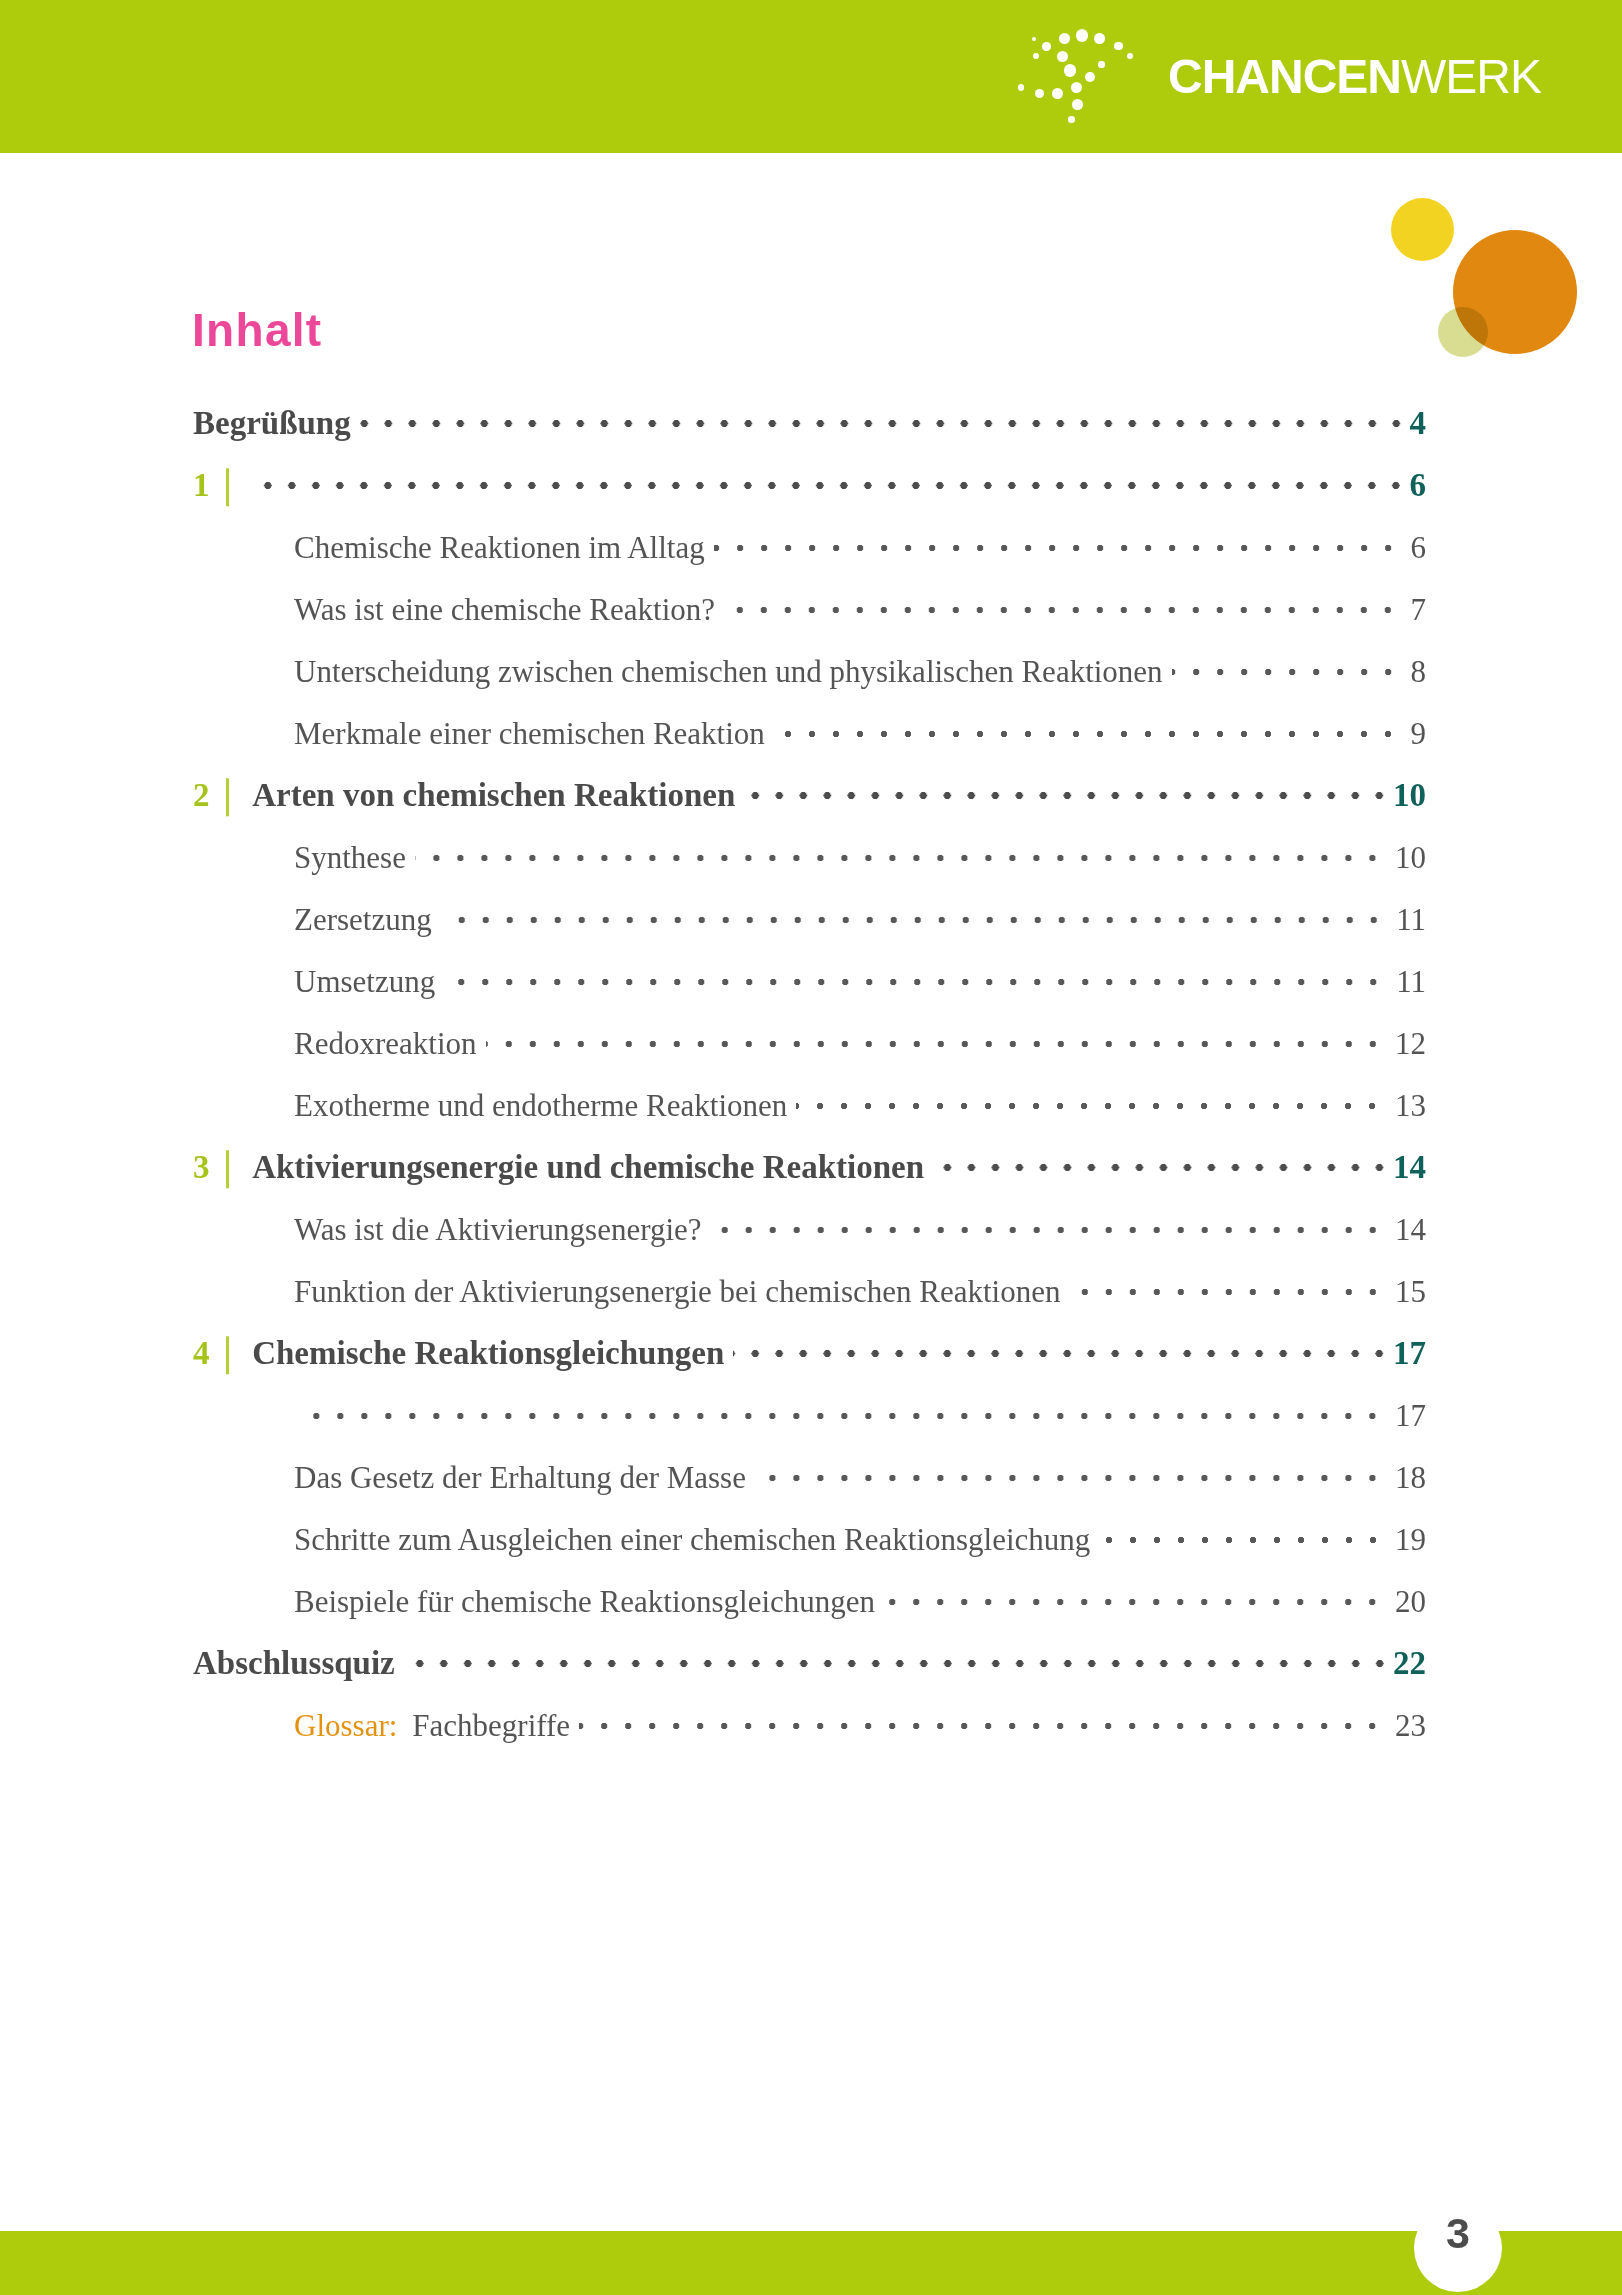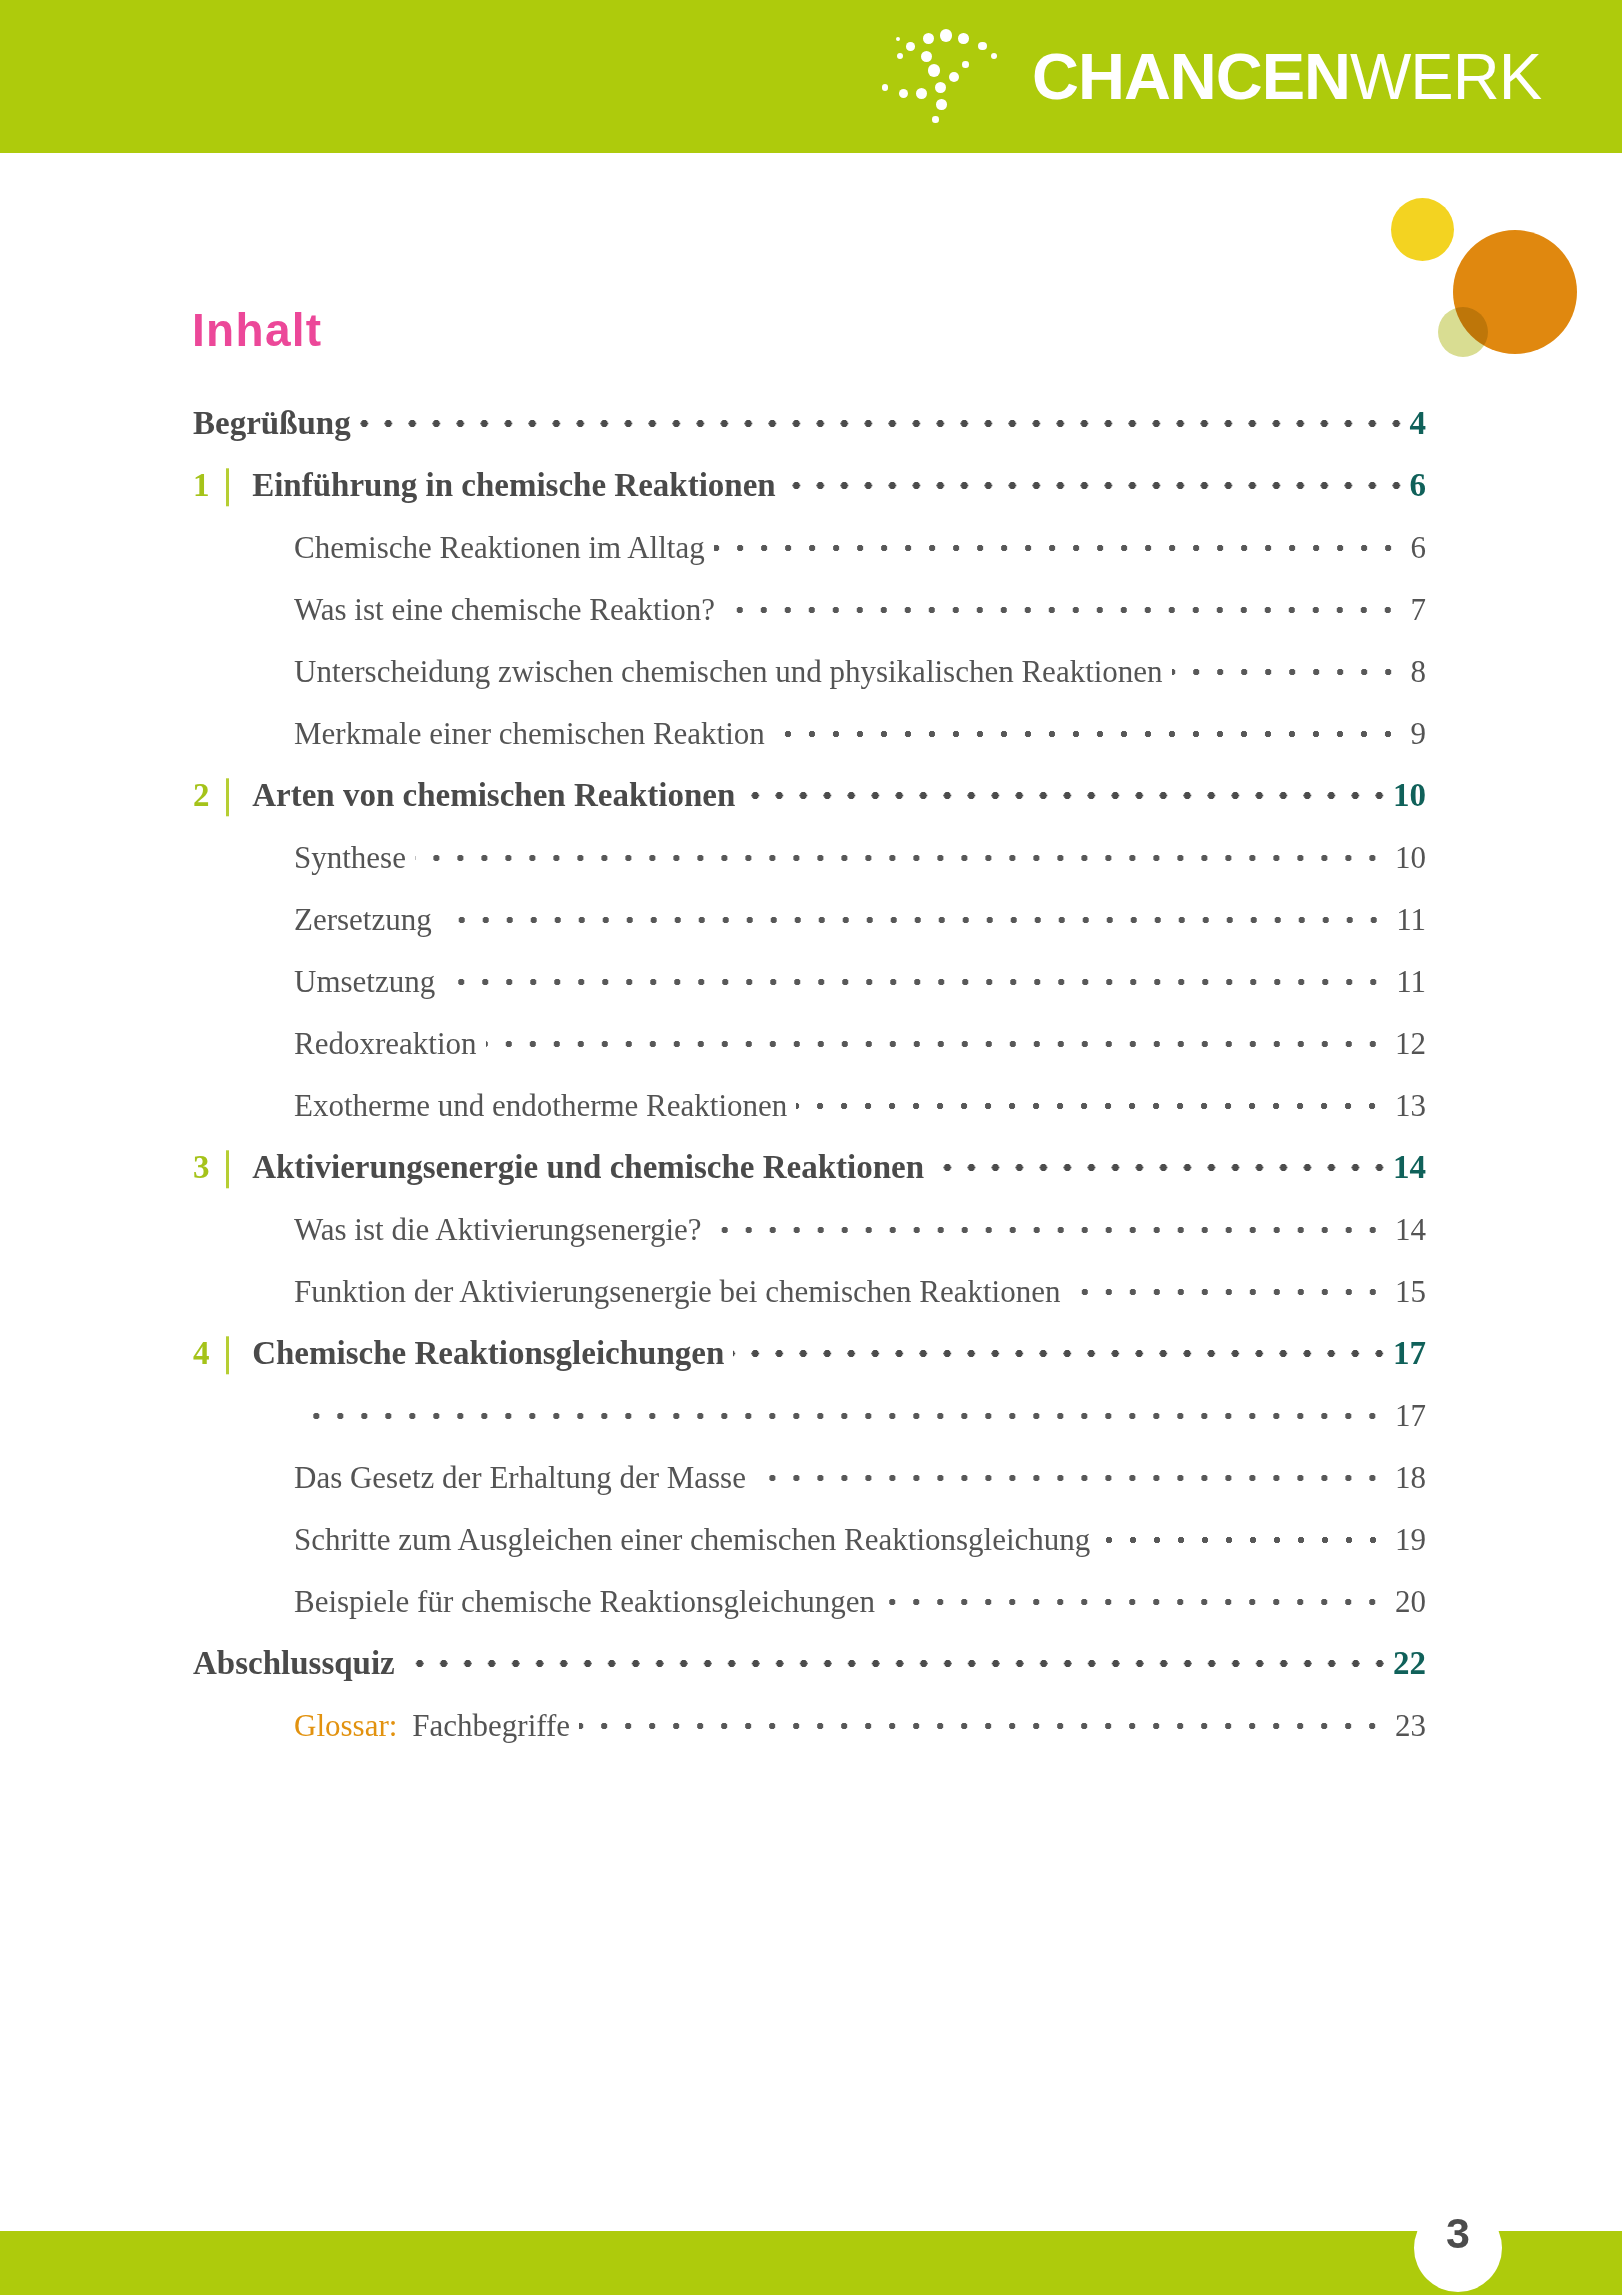--- a/index.html
+++ b/index.html
@@ -3,21 +3,21 @@
 <meta charset="utf-8">
 <style>
   html,body{margin:0;padding:0;background:#fff;}
   .page{position:relative;width:1623px;height:2295px;background:#ffffff;overflow:hidden;font-family:"Liberation Serif",serif;}
 
   
   .header-bar{position:absolute;top:0;left:0;width:100%;height:153px;background:#aecb0c;}
   .logo{position:absolute;top:0;right:82px;height:153px;display:flex;align-items:center;}
   .logo-icon{position:relative;width:122px;height:103px;margin-right:29px;margin-top:6.5px;}
   .logo-icon .ldot{position:absolute;border-radius:50%;background:#ffffff;}
-  .logo-text{font-family:"Liberation Sans",sans-serif;font-size:65px;color:#ffffff;letter-spacing:-1px;white-space:nowrap;}
+  .logo-text{font-family:"Liberation Sans",sans-serif;font-size:48px;color:#ffffff;letter-spacing:-1px;white-space:nowrap;}
   .logo-text .heavy{font-weight:700;}
   .logo-text .light{font-weight:300;}
 
   
   .circle{position:absolute;border-radius:50%;}
   .c-yellow{left:1391px;top:198px;width:63px;height:63px;background:#f3d321;}
   .c-orange{left:1453px;top:230px;width:124px;height:124px;background:#e0880f;}
   .c-pale{left:1438px;top:307px;width:50px;height:50px;background:#d9dd92;mix-blend-mode:multiply;}
 
   
@@ -85,21 +85,20 @@
       <div class="row l1">
 
     <span class="title-txt">Begrüßung</span>
     <span class="leader"></span>
     <span class="pagenum">4</span>
   </div>
       <div class="row l1">
     <span class="num">1</span>
     <span class="sepline"></span>
 
-    <span class="title-txt">Einführung in chemische Reaktionen</span>
     <span class="leader"></span>
     <span class="pagenum">6</span>
   </div>
       <div class="row sub">
 
     <span class="title-txt">Chemische Reaktionen im Alltag</span>
     <span class="leader"></span>
     <span class="pagenum">6</span>
   </div>
       <div class="row sub">

